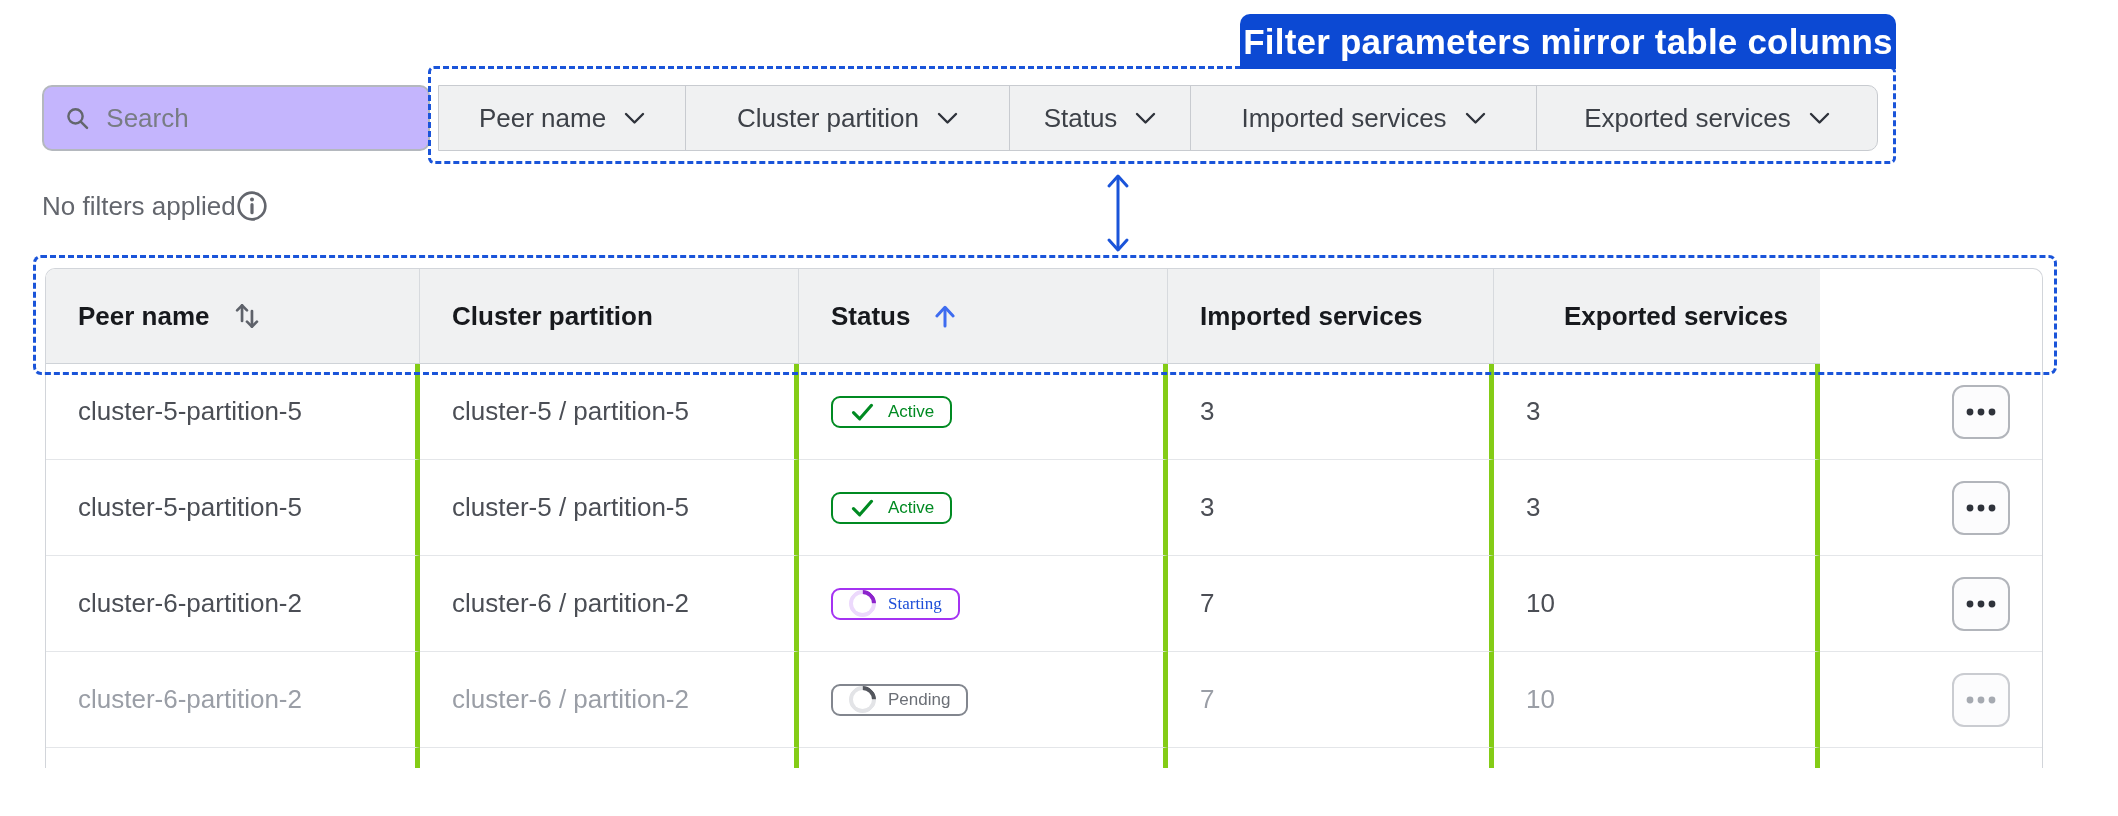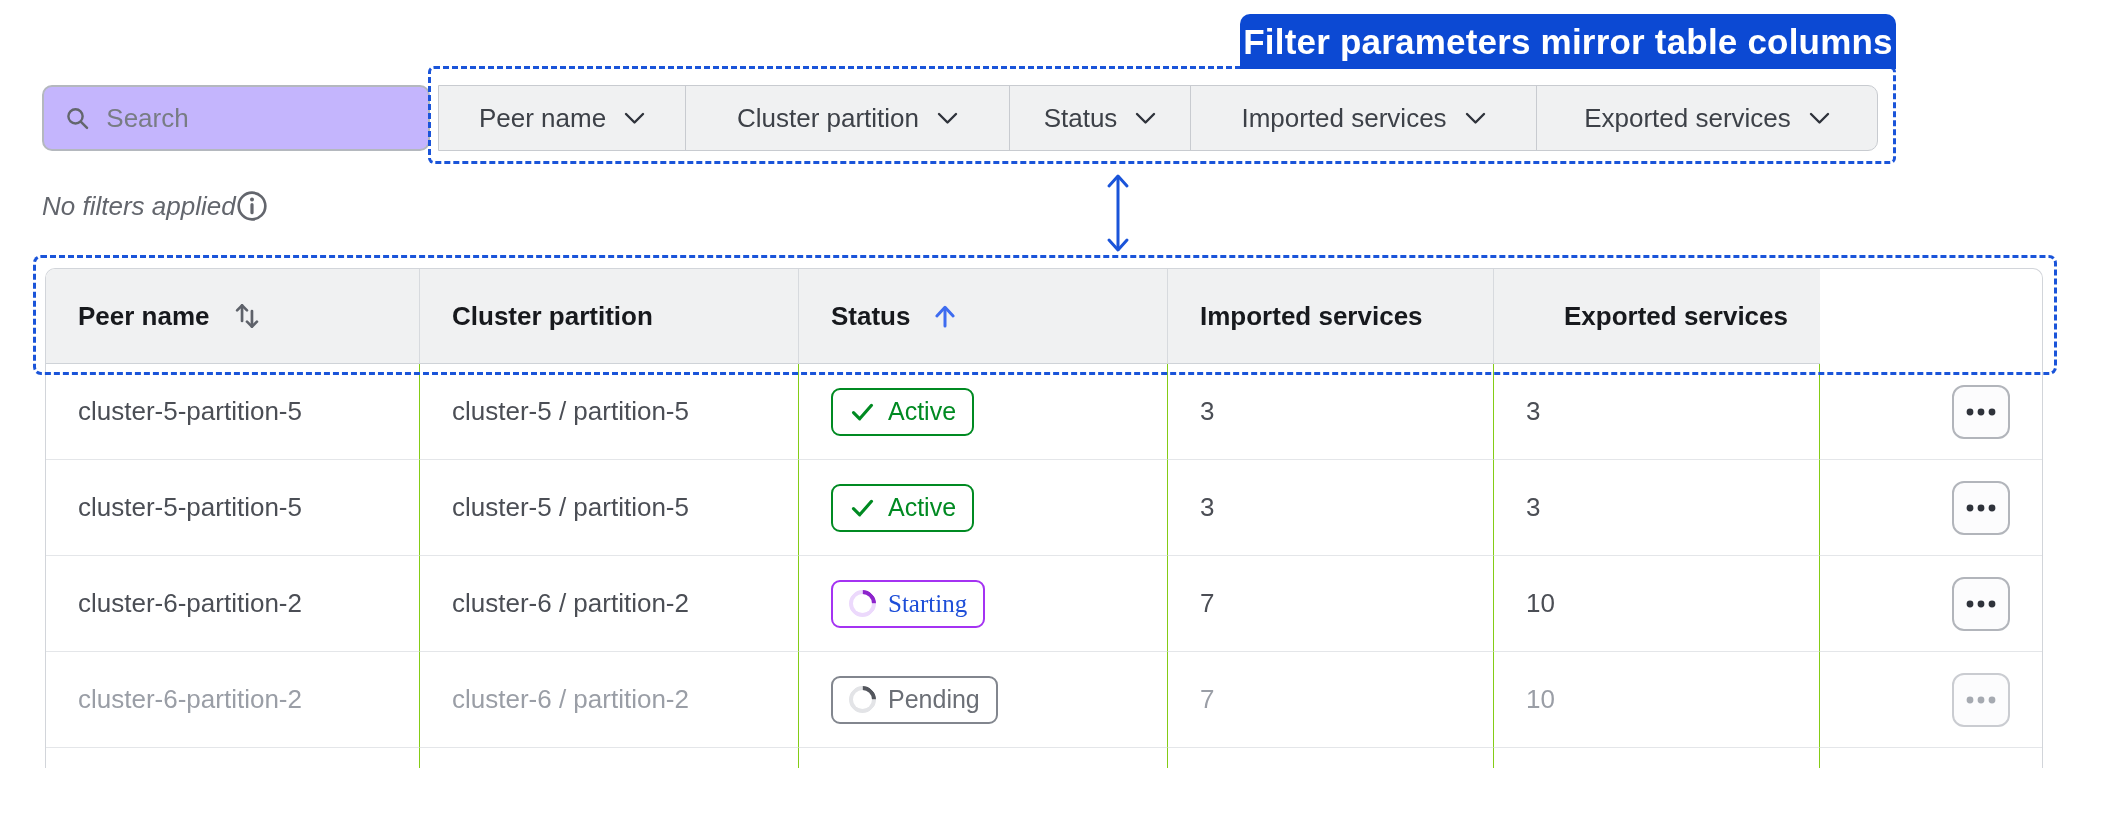--- a/index.html
+++ b/index.html
@@ -59,21 +59,21 @@
   .fseg:nth-child(1){ width:247px; }
   .fseg:nth-child(2){ width:324px; }
   .fseg:nth-child(3){ width:181px; }
   .fseg:nth-child(4){ width:346px; }
   .fseg:nth-child(5){ width:340px; }
 
   
   .nofilters {
     position:absolute; left:42px; top:190px;
     display:flex; align-items:center; 
-    font-size:26px; color:#63666d;font-style:italic;
+    font-size:26px; color:#63666d;
   }
 
   
   .table {
     position:absolute; left:45px; top:268px; width:1998px; height:500px;
     border:1px solid #d2d5da; border-bottom:none; border-radius:10px 10px 0 0;
     overflow:hidden; background:#fff; z-index:1;
   }
   .thead, .trow {
     display:grid;
@@ -87,30 +87,30 @@
   }
   .th:last-child { border-right:none; justify-content:flex-end; }
   .th .sort-both, .th .sort-asc { display:none; flex:none; }
   .th.has-both .sort-both { display:block; }
   .th.has-asc .sort-asc { display:block; }
 
   .trow { height:96px; }
   .td {
     display:flex; align-items:center; padding:0 32px;
     font-size:26px; color:#4b4e55;
-    border-right:1px solid #84cc16; border-bottom:1px solid #e4e6e9;
+    border-right:5px solid #84cc16; border-bottom:1px solid #e4e6e9;
   }
   .td:last-child { border-right:none; justify-content:flex-end; }
   .trow.dimmed .td { color:#9a9ea6; }
 
   
   .badge {
     display:inline-flex; align-items:center; gap:12px;
-    border:2px solid; border-radius:9px; height:48px; padding:0 16px;
-    font-size:25px; background:#fff; white-space:nowrap;
+    border:2px solid; border-radius:9px; height:32px; padding:0 16px;
+    font-size:17px; background:#fff; white-space:nowrap;
   }
   .badge .check { display:none; }
   .badge .spin  { display:none; }
   .badge.active   { color:#008a22; border-color:#008a22; }
   .badge.active .check { display:block; }
   .badge.starting { color:#1d4ed8; border-color:#a432f2;font-family:Liberation Serif, serif; }
   .badge.starting .spin { display:block; border-color:#ecd9fc; border-top-color:#8d23cc; }
   .badge.pending  { color:#6b6f76; border-color:#82868e;justify-content:center; }
   .badge.pending .spin { display:block; border-color:#e3e4e7; border-top-color:#53565d; }
   .spin {

